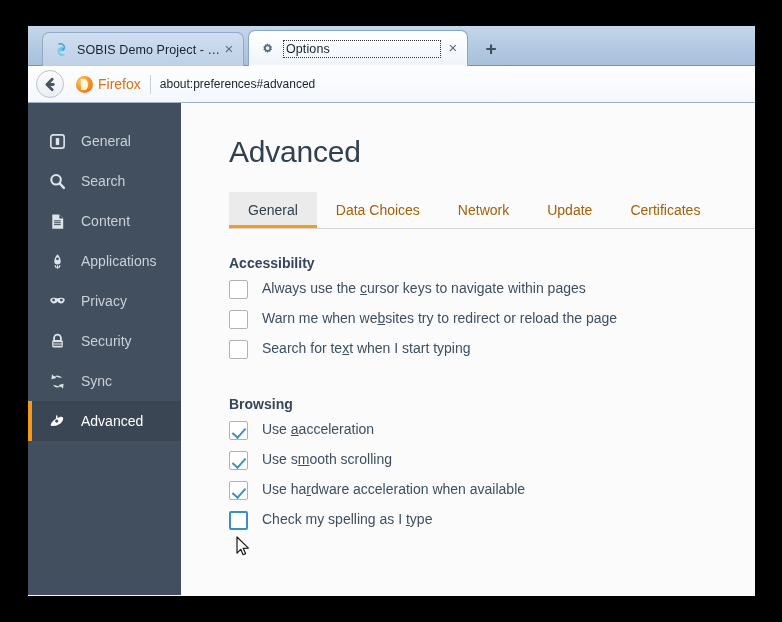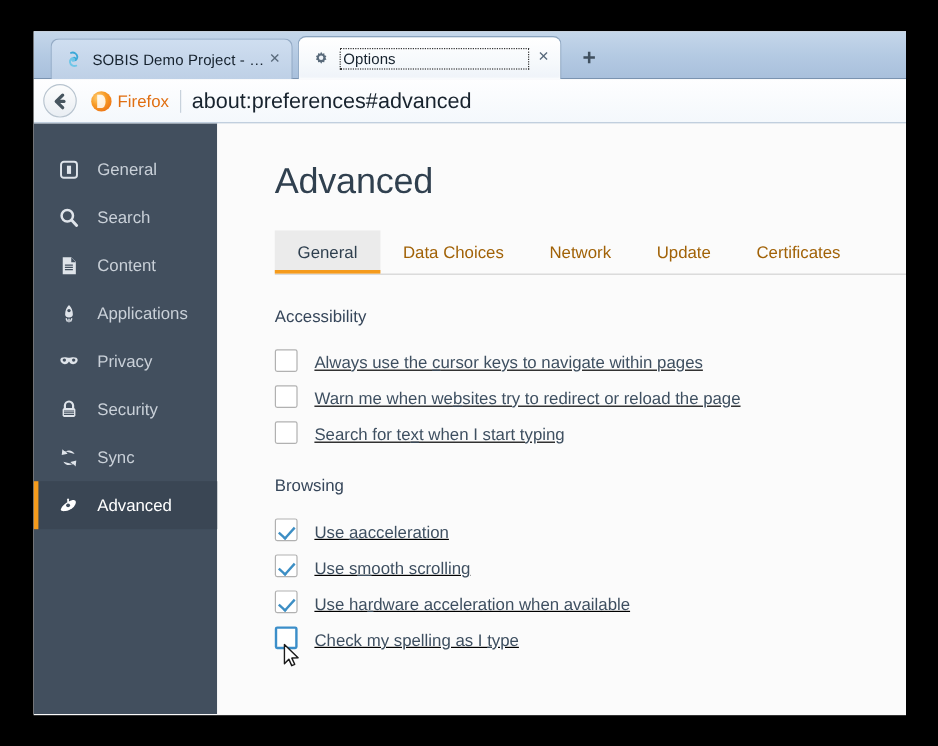--- a/index.html
+++ b/index.html
@@ -142,21 +142,21 @@
     color: #e06f12;
     font-size: 14px;
     margin-right: 9px;
   }
   #url-sep {
     width: 1px; height: 19px;
     background: #c8d2dc;
     margin-right: 9px;
   }
   #url-text {
-    font-size: 18px;
+    font-size: 12px;
     color: #18232e;
   }
 
   
   #prefs {
     position: relative;
     height: 492px;
     display: flex;
     background: #fafafa;
   }
@@ -230,30 +230,29 @@
   }
   .ptab.active {
     background: #ebebeb;
     border-bottom: 3px solid #f59b1c;
     color: #2e3f4e;
   }
 
   .section { margin-top: 26px; }
   .section-title {
     font-size: 14px;
-    font-weight: normal;
+    font-weight: bold;
     color: #36465a;
     margin-bottom: 9px;
   }
   .check-row {
     display: flex;
-    align-items: flex-end;
+    align-items: flex-start;
     height: 30px;
     position: relative;
-    text-decoration: underline;
   }
   .cbox {
     width: 19px; height: 19px;
     flex: 0 0 19px;
     border: 1px solid #b1b1b1;
     background: #ffffff;
     border-radius: 2px;
     margin-right: 14px;
     position: relative;
     cursor: pointer;

